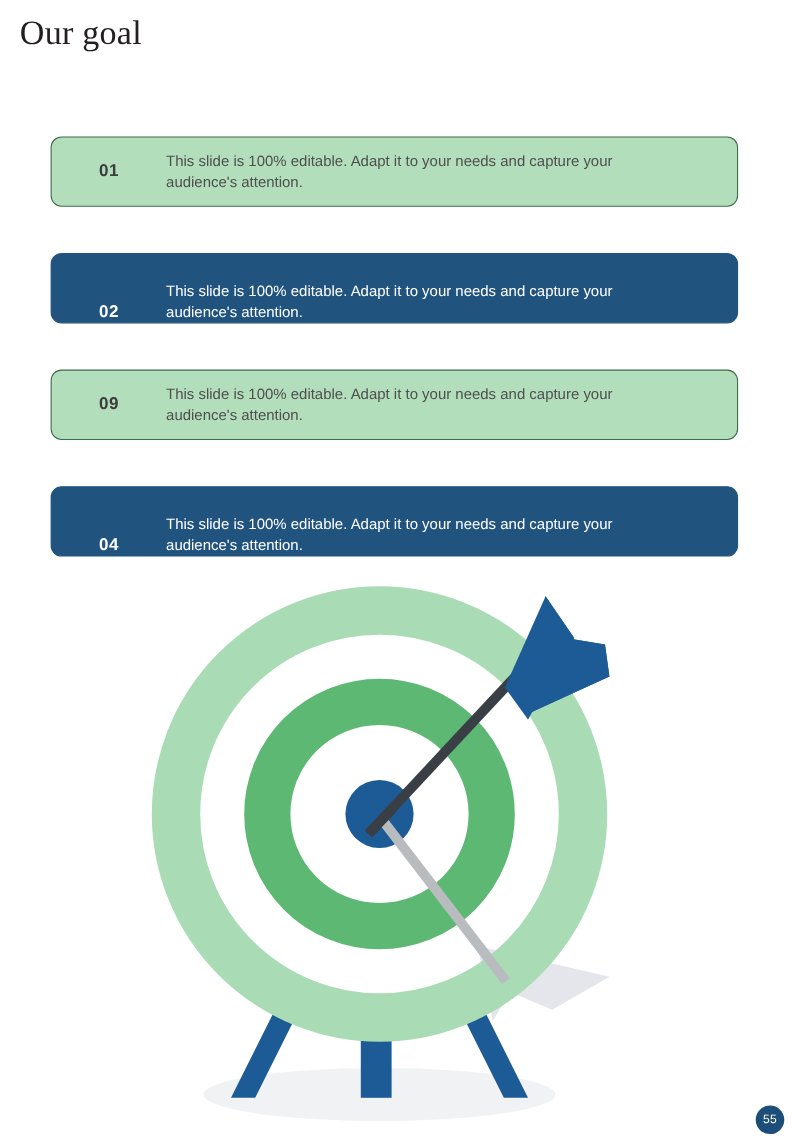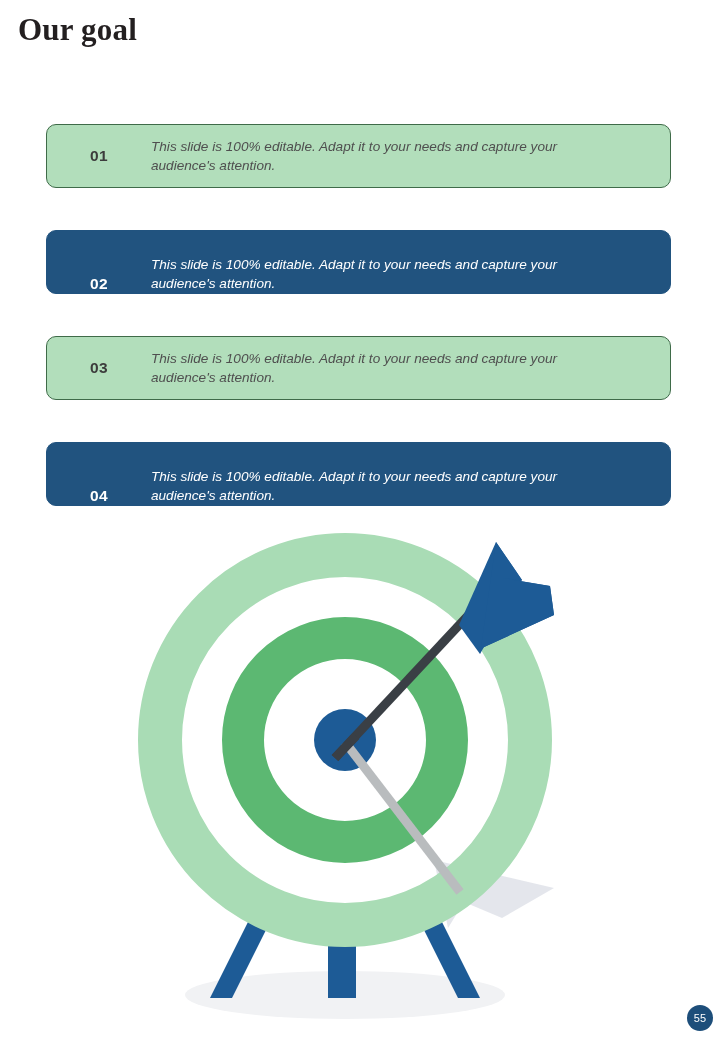--- a/index.html
+++ b/index.html
@@ -15,21 +15,21 @@
     font-family: "Liberation Sans", sans-serif;
     -webkit-font-smoothing: antialiased;
   }
 
   
   #page-title {
     position: absolute;
     left: 18px;
     top: 8px;
     font-family: "Liberation Serif", serif;
-    font-weight: bold;
+    font-weight: normal;
     font-size: 31px;
     line-height: 44px;
     color: #231f20;
     letter-spacing: 0.2px;
     white-space: nowrap;
   }
 
   
   #rows {
     position: absolute;
@@ -69,21 +69,20 @@
   }
   .row.green .row-num { color: #3c3c3c; }
   .row.blue  .row-num { color: #ffffff; }
 
   .row-text {
     flex: 1 1 auto;
     padding-right: 26px;
     font-size: 13.6px;
     line-height: 19px;
     max-width: 455px;
-    font-style: italic;
   }
   .row.green .row-text { color: #4f4f4f; }
   .row.blue  .row-text { color: #ffffff; }
 
   
   #target-illustration {
     position: absolute;
     left: 130px;
     top: 520px;
     width: 460px;
@@ -119,21 +118,21 @@
     <div class="row-num">01</div>
     <div class="row-text">This slide is 100% editable. Adapt it to your needs and capture your audience's attention.</div>
   </div>
 
   <div class="row blue">
     <div class="row-num">02</div>
     <div class="row-text">This slide is 100% editable. Adapt it to your needs and capture your audience's attention.</div>
   </div>
 
   <div class="row green">
-    <div class="row-num">03</div>
+    <div class="row-num">09</div>
     <div class="row-text">This slide is 100% editable. Adapt it to your needs and capture your audience's attention.</div>
   </div>
 
   <div class="row blue">
     <div class="row-num">04</div>
     <div class="row-text">This slide is 100% editable. Adapt it to your needs and capture your audience's attention.</div>
   </div>
 
 </div>
 

